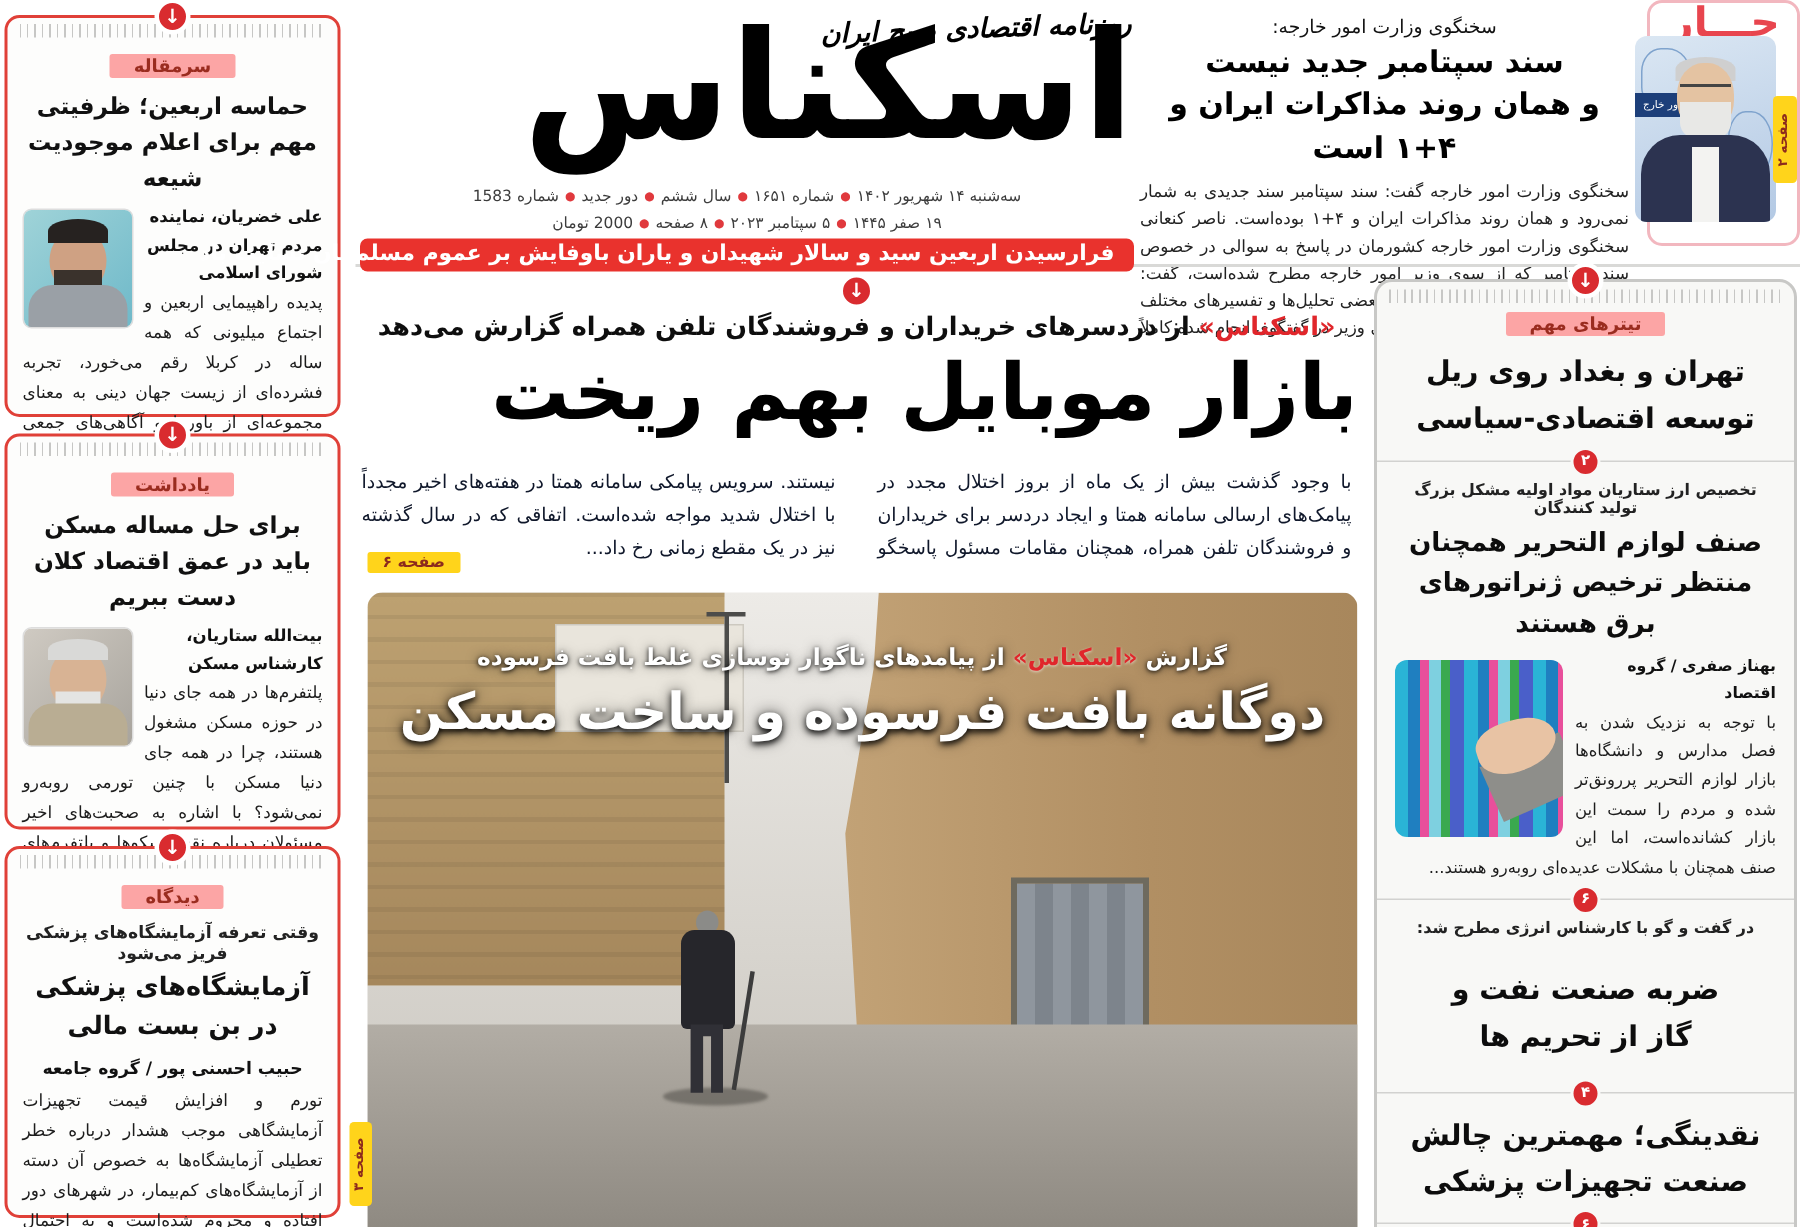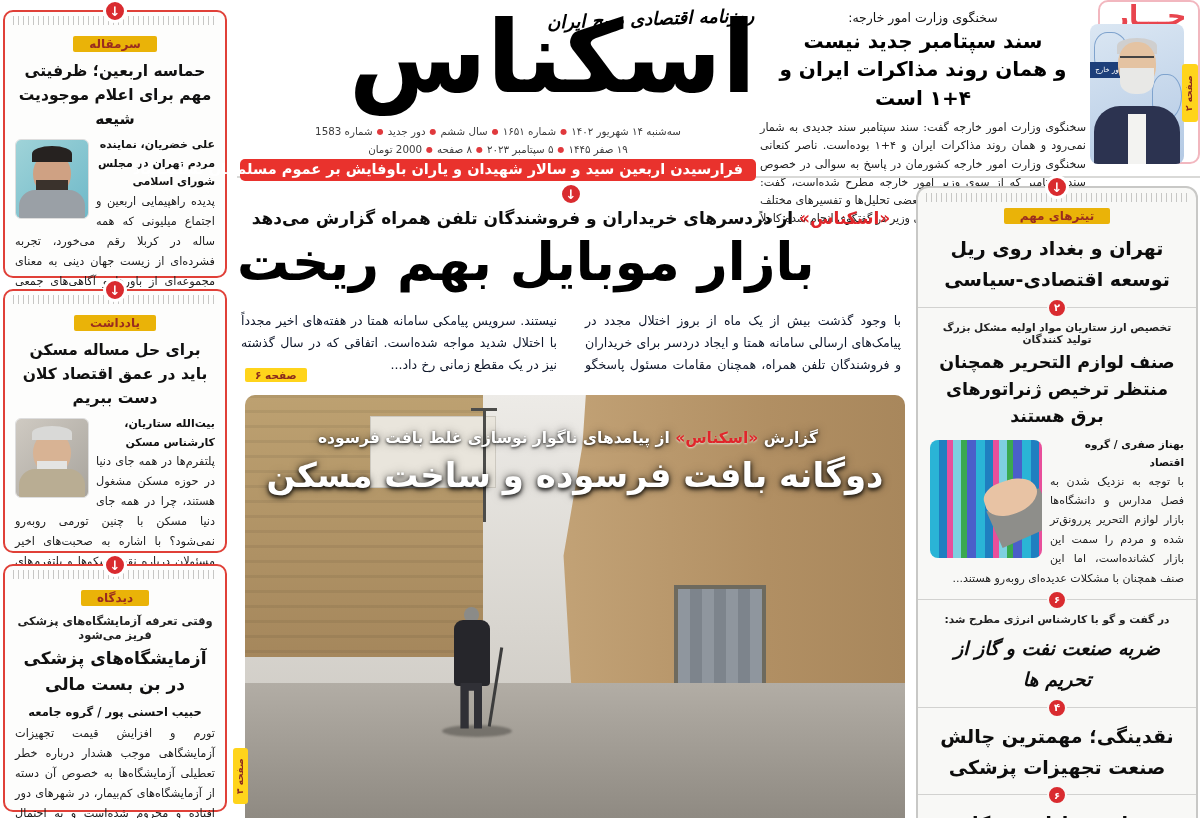--- a/index.html
+++ b/index.html
@@ -9,21 +9,21 @@
 
   
   .card { position:absolute; background:#fdfdfc; border:2px solid #e04038;
           border-radius:10px; padding:24px 10px 6px; overflow:visible; }
   .stripes { position:absolute; top:4px; left:8px; right:8px; height:9px;
              background:repeating-linear-gradient(90deg,#c7c7c5 0 1px, transparent 1px 5px); }
   .arrow-circle { position:absolute; top:-13px; left:50%; transform:translateX(-50%);
                   width:24px; height:24px; border-radius:50%; background:#d92b2f;
                   color:#fff; display:flex; align-items:center; justify-content:center;
                   font-size:13px; font-weight:bold; border:3px solid #fff; z-index:5; }
-  .badge { display:block; margin:0 auto; width:fit-content; background:#eab308;
+  .badge { display:block; margin:0 auto; width:fit-content; background:#fca5a5;
            color:#9a2c1f; font-weight:bold; font-size:12px; padding:1px 16px;
            border-radius:2px; }
   .card h3 { text-align:center; font-size:15.5px; line-height:1.55; margin:7px 2px 5px; color:#111; }
   .card .kickline { text-align:center; font-size:11.5px; font-weight:bold; margin-top:8px; color:#222; }
   .card-photo { float:left; width:74px; height:80px; margin:3px 7px 3px 0;
                 border-radius:6px; border:1px solid #ddd; position:relative; overflow:hidden; }
   .byline { font-size:11px; font-weight:bold; line-height:1.7; color:#111; }
   .body-sm { font-size:11.3px; line-height:1.76; text-align:justify; color:#1c1c1c; }
   .read-footer { clear:both; text-align:center; font-weight:bold; font-size:11.5px;
                  margin-top:9px; color:#111; }
@@ -60,21 +60,21 @@
   .top-story .lead { font-size:11.2px; line-height:1.63; text-align:justify;
                      color:#222; margin-top:7px; }
 
   
   .jaaar { position:absolute; left:1090px; top:0; width:110px; height:172px; }
   .jaaar-frame { position:absolute; left:8px; top:0; width:102px; height:164px;
                  border:2px solid #f2b7bf; border-radius:10px; background:#fff; }
   .jaaar-mark { position:absolute; top:0; left:10px; width:100px; height:28px;
                 overflow:hidden; color:#e8454e; font-size:27px; font-weight:bold;
                 text-align:center; z-index:1; letter-spacing:-1px; }
-  .spox { position:absolute; left:0; top:24px; width:94px; height:140px;
+  .spox { position:absolute; left:0; top:24px; width:94px; height:124px;
           border-radius:8px; overflow:hidden; z-index:2;
           background:linear-gradient(160deg,#dbe7f3,#b3c9e4); }
   .map-blob { position:absolute; border:1.5px solid #7fa3cd; border-radius:45% 55% 60% 40%; }
   .spox-sign { position:absolute; left:0; top:38px; width:34px; height:16px;
                background:#1d3f7a; color:#fff; font-size:7px; text-align:center;
                line-height:16px; z-index:3; }
   .spox-head { position:absolute; left:50%; top:18px; transform:translateX(-50%);
                width:38px; height:46px; background:#e4c3a2; border-radius:46%;
                z-index:4; }
   .spox-hair { position:absolute; left:50%; top:14px; transform:translateX(-50%);
@@ -94,21 +94,21 @@
 
   .rule { position:absolute; left:237px; top:176px; width:963px; height:1.5px;
           background:#d9d9d7; }
 
   
   .main-story { position:absolute; left:237px; top:182px; width:668px; height:212px; }
   .main-story .arrow-circle { top:0; }
   .main-kicker { position:absolute; top:26px; left:0; right:0; text-align:center;
                  font-size:17px; font-weight:bold; color:#0e0e0e; }
   .red { color:#e0262b; }
-  .main-headline { position:absolute; top:48px; left:0; right:0; text-align:left;
+  .main-headline { position:absolute; top:48px; left:0; right:0; text-align:right;
                    font-size:52px; font-weight:bold; color:#000; line-height:1.25; }
   .main-lead { position:absolute; top:128px; left:4px; right:4px; height:76px;
                columns:2; column-gap:28px; font-size:12.6px; line-height:1.74;
                text-align:justify; color:#0f172a; overflow:hidden; }
   .page-badge { position:absolute; left:8px; top:186px; background:#ffd41b;
                 color:#8c2a1d; font-size:10.5px; font-weight:bold; padding:1px 10px;
                 border-radius:2px; }
 
   
   .photo-story { position:absolute; left:245px; top:395px; width:660px; height:423px;
@@ -321,21 +321,21 @@
         <p class="byline" style="font-size:10.5px;">بهناز صفری / گروه اقتصاد</p>
         <p class="body-sm" style="font-size:11px;">با توجه به نزدیک شدن به فصل مدارس و دانشگاه‌ها بازار لوازم التحریر پررونق‌تر شده و مردم را سمت این بازار کشانده‌است، اما این صنف همچنان با مشکلات عدیده‌ای روبه‌رو هستند...</p>
       </div>
     </div>
     <div class="sb-divider">
         <span class="sb-num">۶</span>
       </div>
 
     <div class="sb-item">
       <p class="sb-kicker">در گفت و گو با کارشناس انرژی مطرح شد:</p>
-      <h2 style="margin:8px;font-style:italic;">ضربه صنعت نفت و گاز از تحریم ها</h2>
+      <h2 style="margin:20px;">ضربه صنعت نفت و گاز از تحریم ها</h2>
     </div>
     <div class="sb-divider">
         <span class="sb-num">۴</span>
       </div>
 
     <div class="sb-item">
       <h2>نقدینگی؛ مهمترین چالش صنعت تجهیزات پزشکی</h2>
     </div>
     <div class="sb-divider">
         <span class="sb-num">۶</span>

